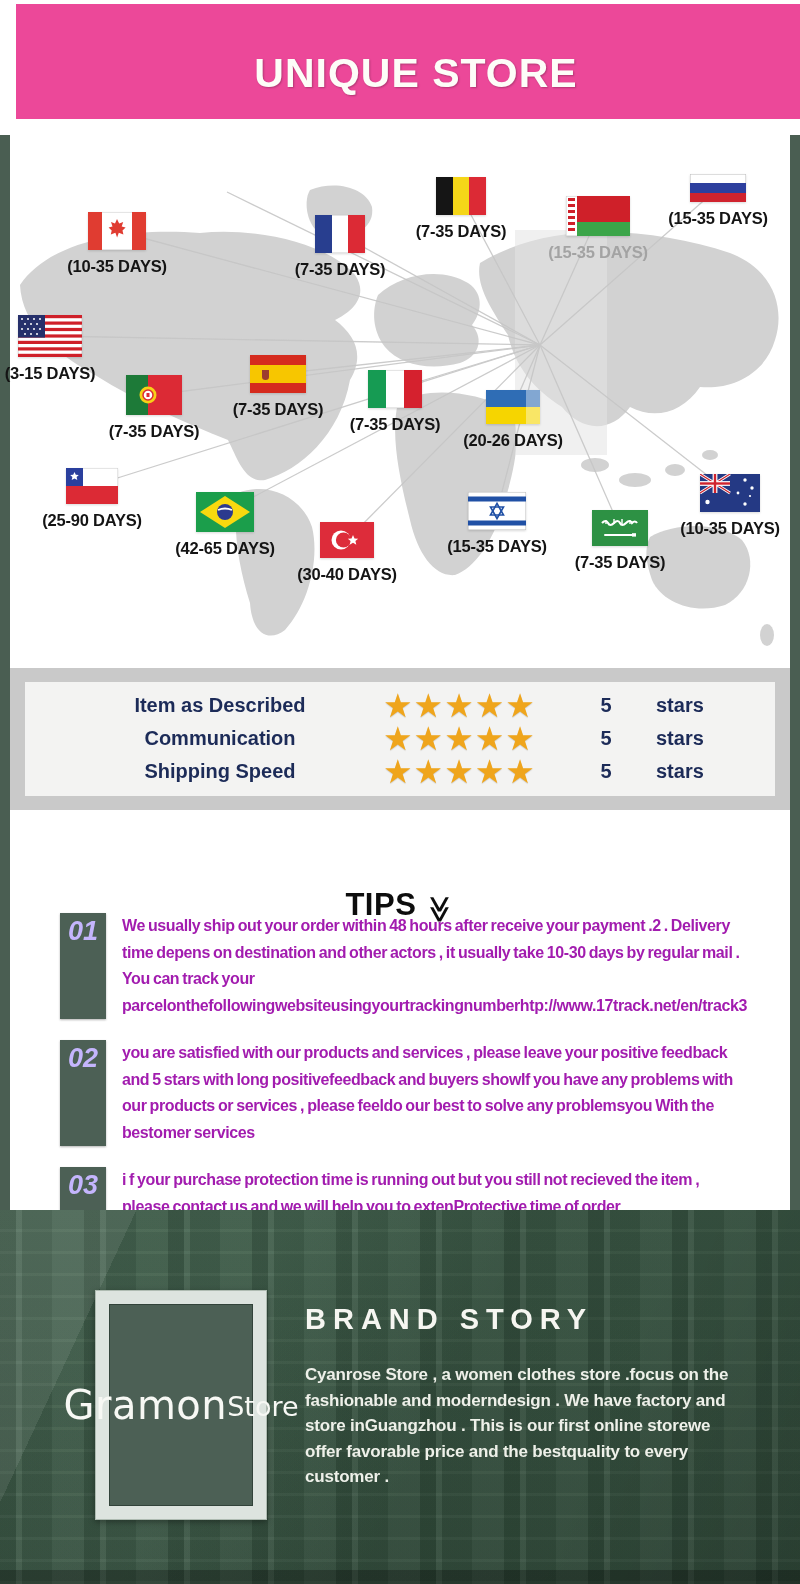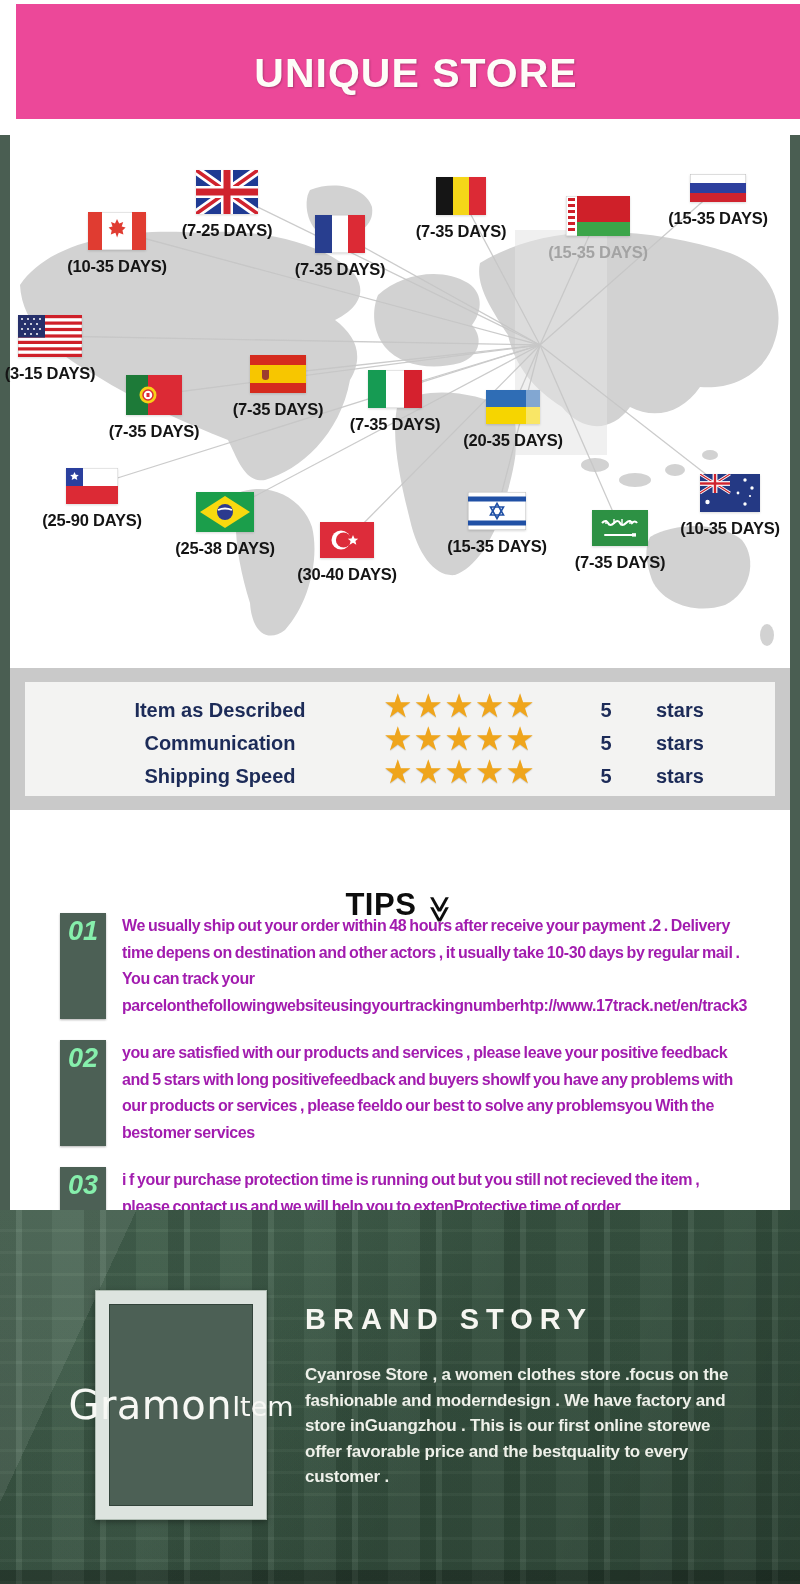--- a/index.html
+++ b/index.html
@@ -34,38 +34,38 @@
   .d-spain{left:193px;top:220px;}  .d-italy{left:310px;top:235px;}
   .d-ukraine{left:428px;top:255px;}.d-chile{left:7px;top:333px;}
   .d-brazil{left:140px;top:357px;} .d-turkey{left:262px;top:387px;}
   .d-israel{left:412px;top:357px;} .d-saudi{left:535px;top:375px;}
   .d-australia{left:645px;top:339px;}
 
   
   .ratings{position:absolute;left:10px;top:668px;width:780px;height:142px;background:#c9c9c9;}
   .ratings-inner{position:absolute;left:15px;top:14px;width:750px;height:114px;background:#f3f3f2;
         padding-top:7px;box-sizing:border-box;}
-  .r-row{display:flex;align-items:flex-end;height:33px;}
+  .r-row{display:flex;align-items:center;height:33px;}
   .r-label{width:190px;margin-left:100px;text-align:center;font-size:20px;font-weight:700;color:#1c2b58;}
   .r-stars{margin-left:68px;width:180px;font-family:"DejaVu Sans",sans-serif;font-size:33px;
         color:#efa51c;letter-spacing:1px;line-height:1;text-shadow:0 1px 1px rgba(0,0,0,.15);}
   .r-score{margin-left:28px;width:30px;text-align:center;font-size:20px;font-weight:700;color:#1c2b58;}
   .r-unit{margin-left:35px;font-size:20px;font-weight:700;color:#1c2b58;}
 
   
   .tips-section{position:absolute;left:10px;top:810px;width:780px;height:400px;background:#ffffff;}
   .tips-head{position:absolute;left:0;right:0;top:52px;text-align:center;color:#0d0d0d;}
   .tips-title{display:inline-block;font-size:31px;font-weight:900;letter-spacing:0.5px;margin-top:25px;}
   .tips-chevron{display:inline-block;margin-left:10px;font-family:"DejaVu Sans",sans-serif;
         font-size:27px;font-weight:900;transform:rotate(90deg) translateX(2px);vertical-align:-2px;}
   .tips-list{position:absolute;left:50px;top:103px;width:680px;}
   .tip{display:flex;margin-bottom:21px;}
   .tip-badge{flex:0 0 46px;background:#4c6055;margin-right:16px;display:block;
         box-shadow:0 1px 2px rgba(0,0,0,.3);}
-  .tip-num{display:block;text-align:center;padding-top:3px;color:#86efac;font-size:27px;
+  .tip-num{display:block;text-align:center;padding-top:3px;color:#c4b5fd;font-size:27px;
         font-weight:700;font-style:italic;}
   .tip-text{flex:1;max-width:618px;font-size:16px;font-weight:700;color:#a21caf;
         line-height:26.5px;letter-spacing:-0.4px;word-spacing:-1px;}
 
   
   .brand{position:absolute;left:0;top:1210px;width:800px;height:374px;
         background:
           linear-gradient(115deg, rgba(255,255,255,.10) 0 14%, rgba(255,255,255,.02) 14% 30%, rgba(0,0,0,.10) 55% 72%, rgba(0,0,0,.20) 100%),
           repeating-linear-gradient(90deg, rgba(8,24,14,.18) 0 16px, rgba(255,255,255,.05) 16px 22px, rgba(8,24,14,.10) 22px 52px, rgba(255,255,255,.02) 52px 84px),
           repeating-linear-gradient(0deg, rgba(255,255,255,.035) 0 3px, rgba(0,0,0,.03) 3px 22px),
@@ -139,32 +139,20 @@
     <div class="dest d-canada">
       <svg class="flag" width="58" height="38" viewBox="0 0 58 38">
           <rect width="58" height="38" fill="#fff" stroke="#ccc"></rect>
           <rect width="14" height="38" fill="#e03c31"></rect>
           <rect x="44" width="14" height="38" fill="#e03c31"></rect>
           <path d="M29 7l2.2 4.6 4-1.7-1.5 4.7 3.9 0.8-3.1 3 0.9 4-4.6-1.6-1.7 4.6-1.7-4.6-4.6 1.6 0.9-4-3.1-3 3.9-0.8-1.5-4.7 4 1.7z" fill="#e03c31"></path>
         </svg>
       <div class="days">(10-35 DAYS)</div>
     </div>
 
-    <div class="dest d-uk">
-      <svg class="flag" width="62" height="44" viewBox="0 0 62 44">
-          <rect width="62" height="44" fill="#1f3a93"></rect>
-          <path d="M0 0L62 44M62 0L0 44" stroke="#fff" stroke-width="9"></path>
-          <path d="M0 0L62 44M62 0L0 44" stroke="#d0232e" stroke-width="3.5"></path>
-          <rect x="25" width="12" height="44" fill="#fff"></rect>
-          <rect y="16" width="62" height="12" fill="#fff"></rect>
-          <rect x="27.5" width="7" height="44" fill="#d0232e"></rect>
-          <rect y="18.5" width="62" height="7" fill="#d0232e"></rect>
-        </svg>
-      <div class="days">(7-25 DAYS)</div>
-    </div>
 
     <div class="dest d-france">
       <svg class="flag" width="50" height="38" viewBox="0 0 50 38">
           <rect width="50" height="38" fill="#fff" stroke="#ccc"></rect>
           <rect width="17" height="38" fill="#283e8f"></rect>
           <rect x="33" width="17" height="38" fill="#dc2a35"></rect>
         </svg>
       <div class="days">(7-35 DAYS)</div>
     </div>
 
@@ -258,41 +246,41 @@
         </svg>
       <div class="days">(7-35 DAYS)</div>
     </div>
 
     <div class="dest d-ukraine">
       <svg class="flag" width="54" height="34" viewBox="0 0 54 34">
           <rect width="54" height="17" fill="#2f6db5"></rect>
           <rect y="17" width="54" height="17" fill="#f6d500"></rect>
           <rect x="40" width="14" height="34" fill="rgba(255,255,255,0.4)"></rect>
         </svg>
-      <div class="days">(20-35 DAYS)</div>
+      <div class="days">(20-26 DAYS)</div>
     </div>
 
     <div class="dest d-chile">
       <svg class="flag" width="52" height="36" viewBox="0 0 52 36">
           <rect width="52" height="36" fill="#fff" stroke="#ccc"></rect>
           <rect y="18" width="52" height="18" fill="#dc2a35"></rect>
           <rect width="17" height="18" fill="#2a3f9d"></rect>
           <path d="M8.5 4l1.3 2.8 3 .3-2.2 2 .7 3-2.8-1.6-2.8 1.6 .7-3-2.2-2 3-.3z" fill="#fff"></path>
         </svg>
       <div class="days">(25-90 DAYS)</div>
     </div>
 
     <div class="dest d-brazil">
       <svg class="flag" width="58" height="40" viewBox="0 0 58 40">
           <rect width="58" height="40" fill="#1b9e4b"></rect>
           <polygon points="29,4 54,20 29,36 4,20" fill="#f8d90f"></polygon>
           <circle cx="29" cy="20" r="8" fill="#2b3a8e"></circle>
           <path d="M22 18 Q29 15 36 18" stroke="#fff" stroke-width="1.8" fill="none"></path>
         </svg>
-      <div class="days">(25-38 DAYS)</div>
+      <div class="days">(42-65 DAYS)</div>
     </div>
 
     <div class="dest d-turkey">
       <svg class="flag" width="54" height="36" viewBox="0 0 54 36">
           <rect width="54" height="36" fill="#dd2c3a"></rect>
           <circle cx="21" cy="18" r="9.5" fill="#fff"></circle>
           <circle cx="23.5" cy="18" r="7.6" fill="#dd2c3a"></circle>
           <path d="M33 13l1.5 3.4 3.7 .3-2.8 2.4 .9 3.6-3.3-2-3.3 2 .9-3.6-2.8-2.4 3.7-.3z" fill="#fff"></path>
         </svg>
       <div class="days">(30-40 DAYS)</div>
@@ -388,20 +376,20 @@
           </div>
         <div class="tip-text">i f your purchase protection time is running out but you still not recieved the item , please contact us and we will help you to extenProtective time of order</div>
       </div>
     </div>
   </div>
 
   <div class="brand">
     <div class="logo-frame">
       <div class="logo-inner">
         <div class="logo-line1">Gramon</div>
-        <div class="logo-line2">Item</div>
+        <div class="logo-line2">Store</div>
       </div>
     </div>
     <div class="brand-title">BRAND STORY</div>
     <div class="brand-story">Cyanrose Store , a women clothes store .focus on the fashionable and moderndesign . We have factory and store inGuangzhou . This is our first online storewe offer favorable price and the bestquality to every customer .</div>
   </div>
 
 </div>
 
 </body></html>

